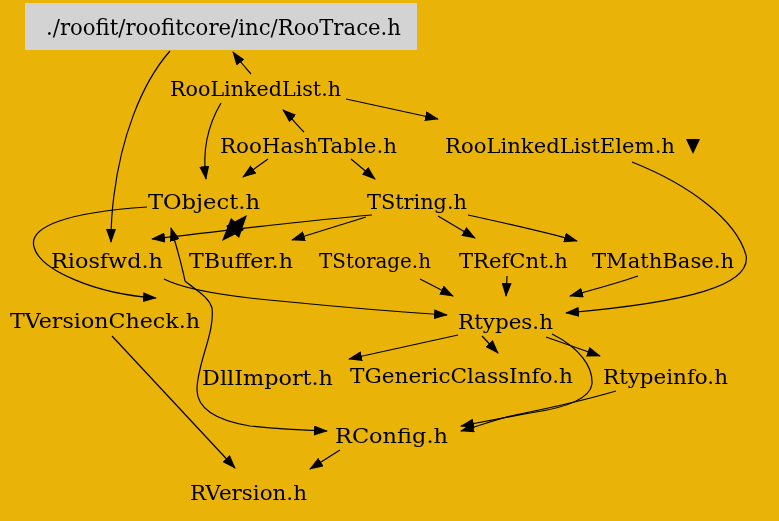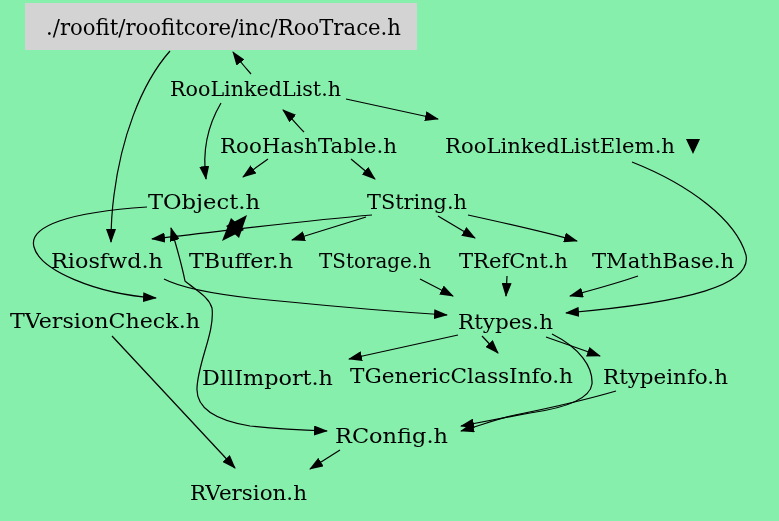--- a/index.html
+++ b/index.html
@@ -1,16 +1,16 @@
 <!DOCTYPE html>
 <html><head>
 <meta charset="utf-8">
 <style>
   html,body{margin:0;padding:0;background:#ffffff;}
-  .canvas{position:relative;width:779px;height:521px;background:#86efac;overflow:hidden;}
+  .canvas{position:relative;width:779px;height:521px;background:#eab308;overflow:hidden;}
   svg{position:absolute;left:0;top:0;}
   .edge{fill:none;stroke:#000000;stroke-width:1.2;}
   .node-label{font-family:"DejaVu Serif","Liberation Serif",serif;font-size:21px;fill:#000000;}
   .root-label{font-family:"DejaVu Serif","Liberation Serif",serif;font-size:23px;fill:#000000;}
 </style>
 </head>
 <body>
 
 <div class="canvas">
 <svg width="779" height="521" viewBox="0 0 779 521">

